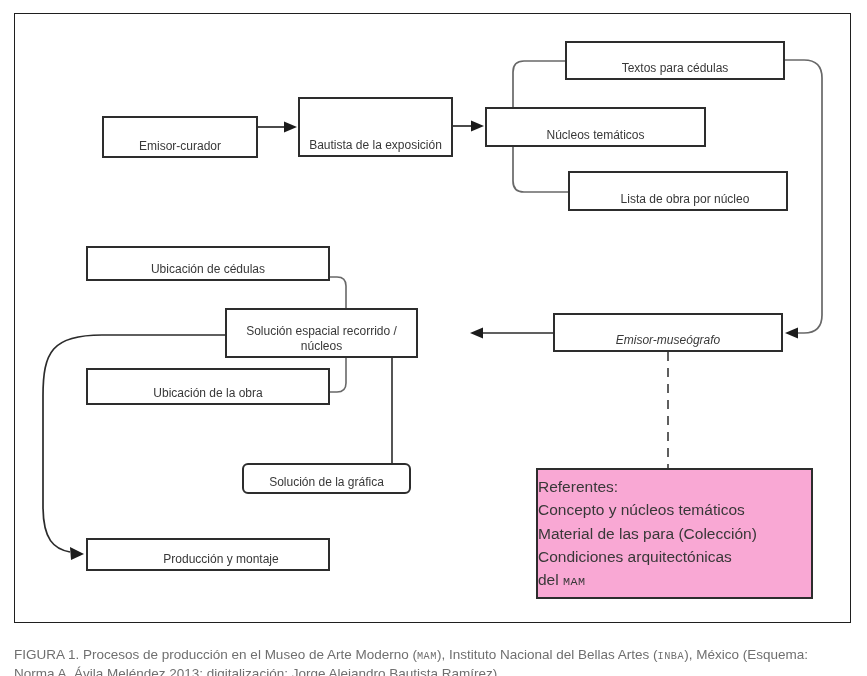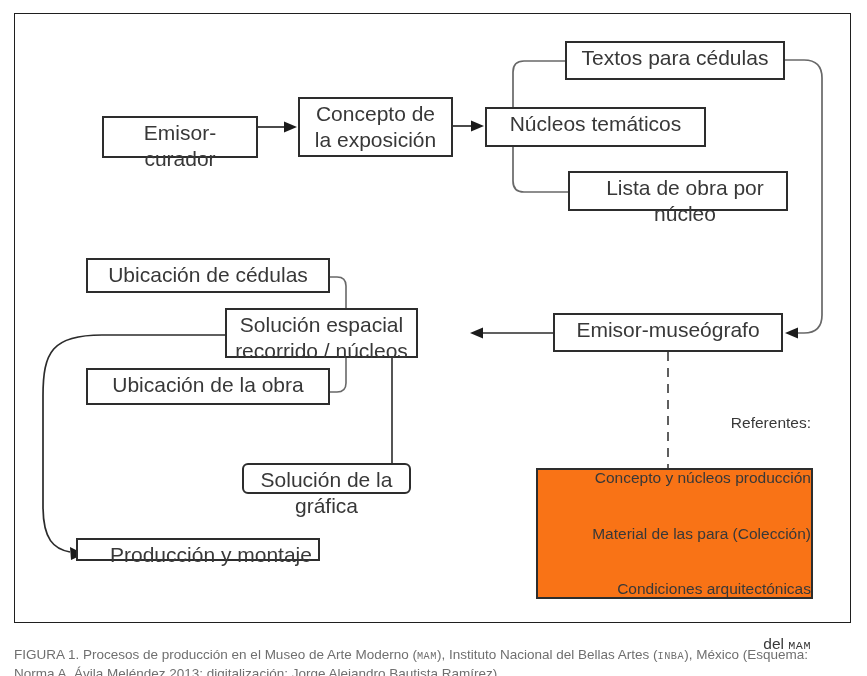--- a/index.html
+++ b/index.html
@@ -21,43 +21,42 @@
     position:absolute;left:0;top:0;width:867px;height:676px;
     z-index:1;
   }
   .box{
     position:absolute;
     z-index:2;
     background:#ffffff;
     border:2px solid #2d2d2d;
     box-sizing:border-box;
     display:flex;
-    align-items:flex-start;
+    align-items:flex-end;
     justify-content:center;
     text-align:center;
-    font-size:21px;
+    font-size:12px;
     line-height:1.25;
     color:#383838;
     padding:2px 6px;
   }
   .referentes-box{
     position:absolute;
     z-index:2;
-    background:#f97316;
+    background:#f9a8d4;
     border:2px solid #2d2d2d;
     box-sizing:border-box;
     display:flex;
     flex-direction:column;
-    align-items:flex-end;
+    align-items:flex-start;
     justify-content:center;
     text-align:center;
     font-size:15.5px;
     line-height:1.5;
     color:#383838;
-    gap:32px;
   }
   .acr{font-size:0.76em;letter-spacing:0.5px;font-family:Liberation Mono, monospace;}
   .caption{
     position:absolute;
     left:14px;top:631px;width:826px;
     font-size:13.5px;
     line-height:1.45;
     color:#6f6f6f;
     z-index:2;
   }
@@ -115,62 +114,62 @@
     <g>
       <path d="M 668 352 V 468" stroke="#2b2b2b" stroke-width="1.5" fill="none" stroke-dasharray="9 7"></path>
     </g>
   </svg>
 
   <div class="box" style="left:102px;top:116px;width:156px;height:42px;">
     <span>Emisor-curador</span>
   </div>
 
   <div class="box" style="left:298px;top:97px;width:155px;height:60px;">
-    <span>Concepto de la exposición</span>
+    <span>Bautista de la exposición</span>
   </div>
 
   <div class="box" style="left:565px;top:41px;width:220px;height:39px;">
     <span>Textos para cédulas</span>
   </div>
 
   <div class="box" style="left:485px;top:107px;width:221px;height:40px;">
     <span>Núcleos temáticos</span>
   </div>
 
   <div class="box" style="left:568px;top:171px;width:220px;height:40px;padding-left:20px;">
     <span>Lista de obra por núcleo</span>
   </div>
 
-  <div class="box" style="left:86px;top:258px;width:244px;height:35px;">
+  <div class="box" style="left:86px;top:246px;width:244px;height:35px;">
     <span>Ubicación de cédulas</span>
   </div>
 
   <div class="box" style="left:225px;top:308px;width:193px;height:50px;">
     <span>Solución espacial recorrido / núcleos</span>
   </div>
 
-  <div class="box" style="left:553px;top:313px;width:230px;height:39px;">
+  <div class="box" style="left:553px;top:313px;width:230px;height:39px;font-style:italic;">
     <span>Emisor-museógrafo</span>
   </div>
 
   <div class="box" style="left:86px;top:368px;width:244px;height:37px;">
     <span>Ubicación de la obra</span>
   </div>
 
   <div class="box" style="left:242px;top:463px;width:169px;height:31px;border-radius:6px;">
     <span>Solución de la gráfica</span>
   </div>
 
-  <div class="box" style="left:76px;top:538px;width:244px;height:23px;padding-left:32px;">
+  <div class="box" style="left:86px;top:538px;width:244px;height:33px;padding-left:32px;">
     <span>Producción y montaje</span>
   </div>
 
   <div class="referentes-box" style="left:536px;top:468px;width:277px;height:131px;">
     <div>Referentes:</div>
-    <div>Concepto y núcleos producción</div>
+    <div>Concepto y núcleos temáticos</div>
     <div>Material de las para (Colección)</div>
     <div>Condiciones arquitectónicas</div>
     <div><span>del </span><span class="acr">MAM</span></div>
   </div>
 
   <p class="caption"><span>FIGURA 1. Procesos de producción en el Museo de Arte Moderno (</span><span class="acr">MAM</span><span>), Instituto Nacional del Bellas Artes (</span><span class="acr">INBA</span><span>), México (Esquema: Norma A. Ávila Meléndez 2013; digitalización: Jorge Alejandro Bautista Ramírez).</span></p>
 
 </div>
 
 </body></html>

